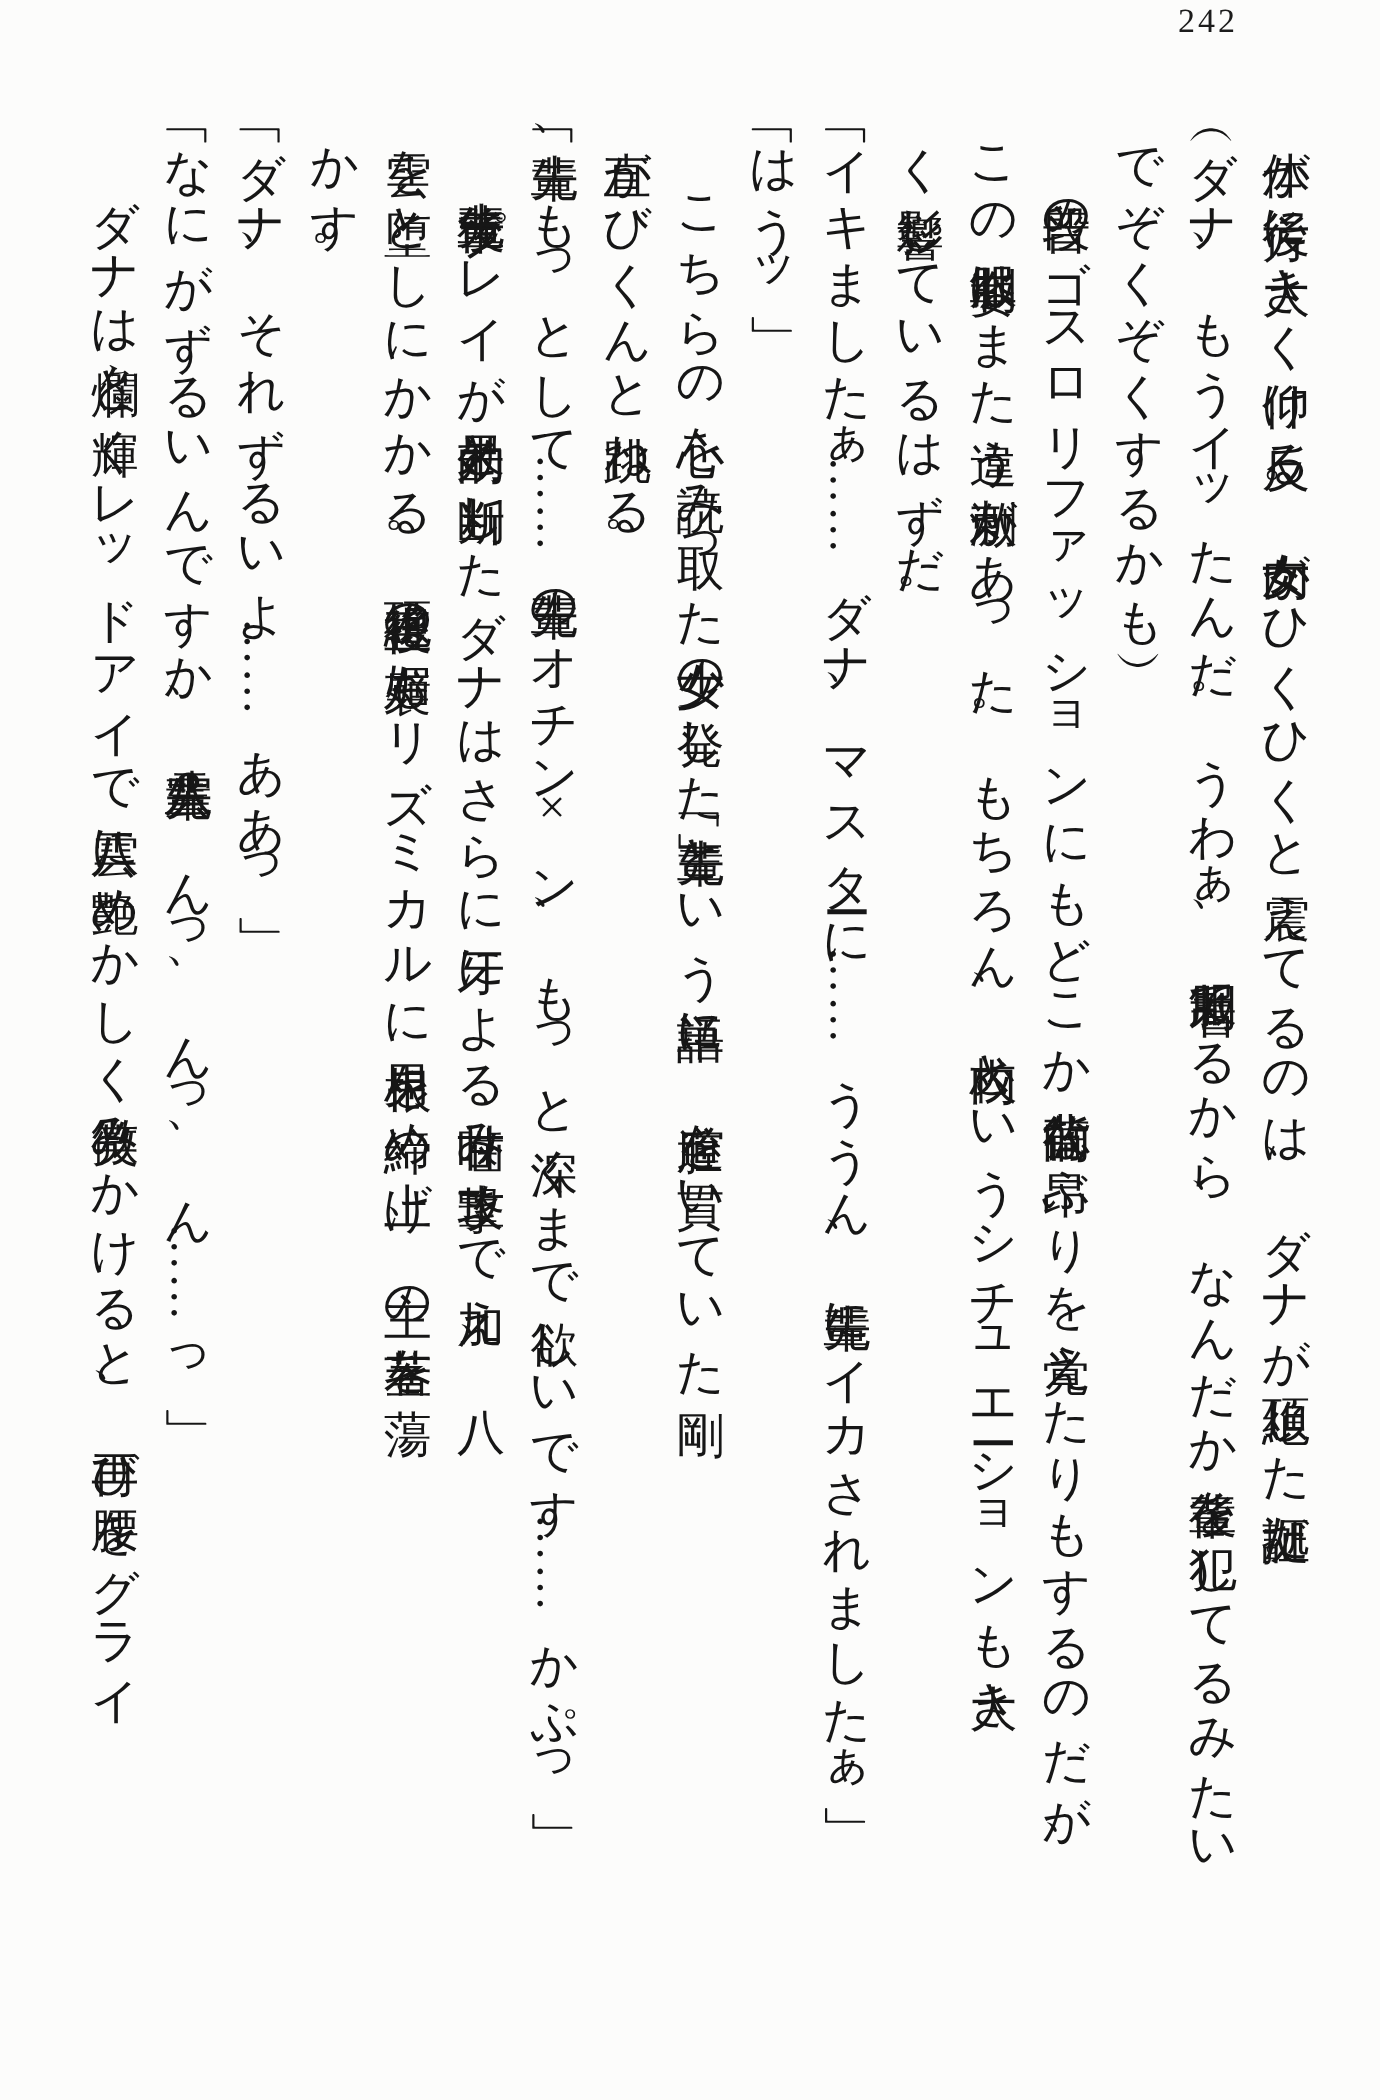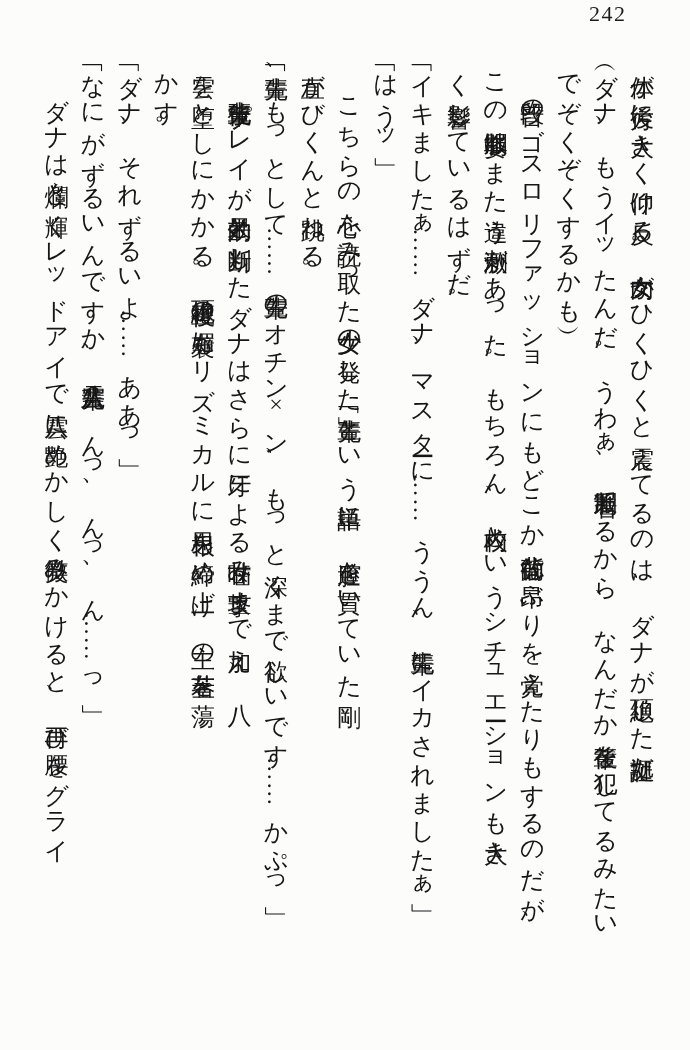--- a/index.html
+++ b/index.html
@@ -13,21 +13,21 @@
     height: 1050px;
     background: #fcfcfb;
     overflow: hidden;
     font-family: "Liberation Serif", "DejaVu Serif", serif;
     color: #161616;
   }
   .page-number {
     position: absolute;
     top: 1px;
     left: 589px;
-    font-size: 22px;
+    font-size: 17px;
     letter-spacing: 1.5px;
     color: #1c1c1c;
   }
   .text-block {
     position: absolute;
     top: 57px;
     right: 30px;
     height: 990px;
     writing-mode: vertical-rl;
     text-orientation: mixed;

